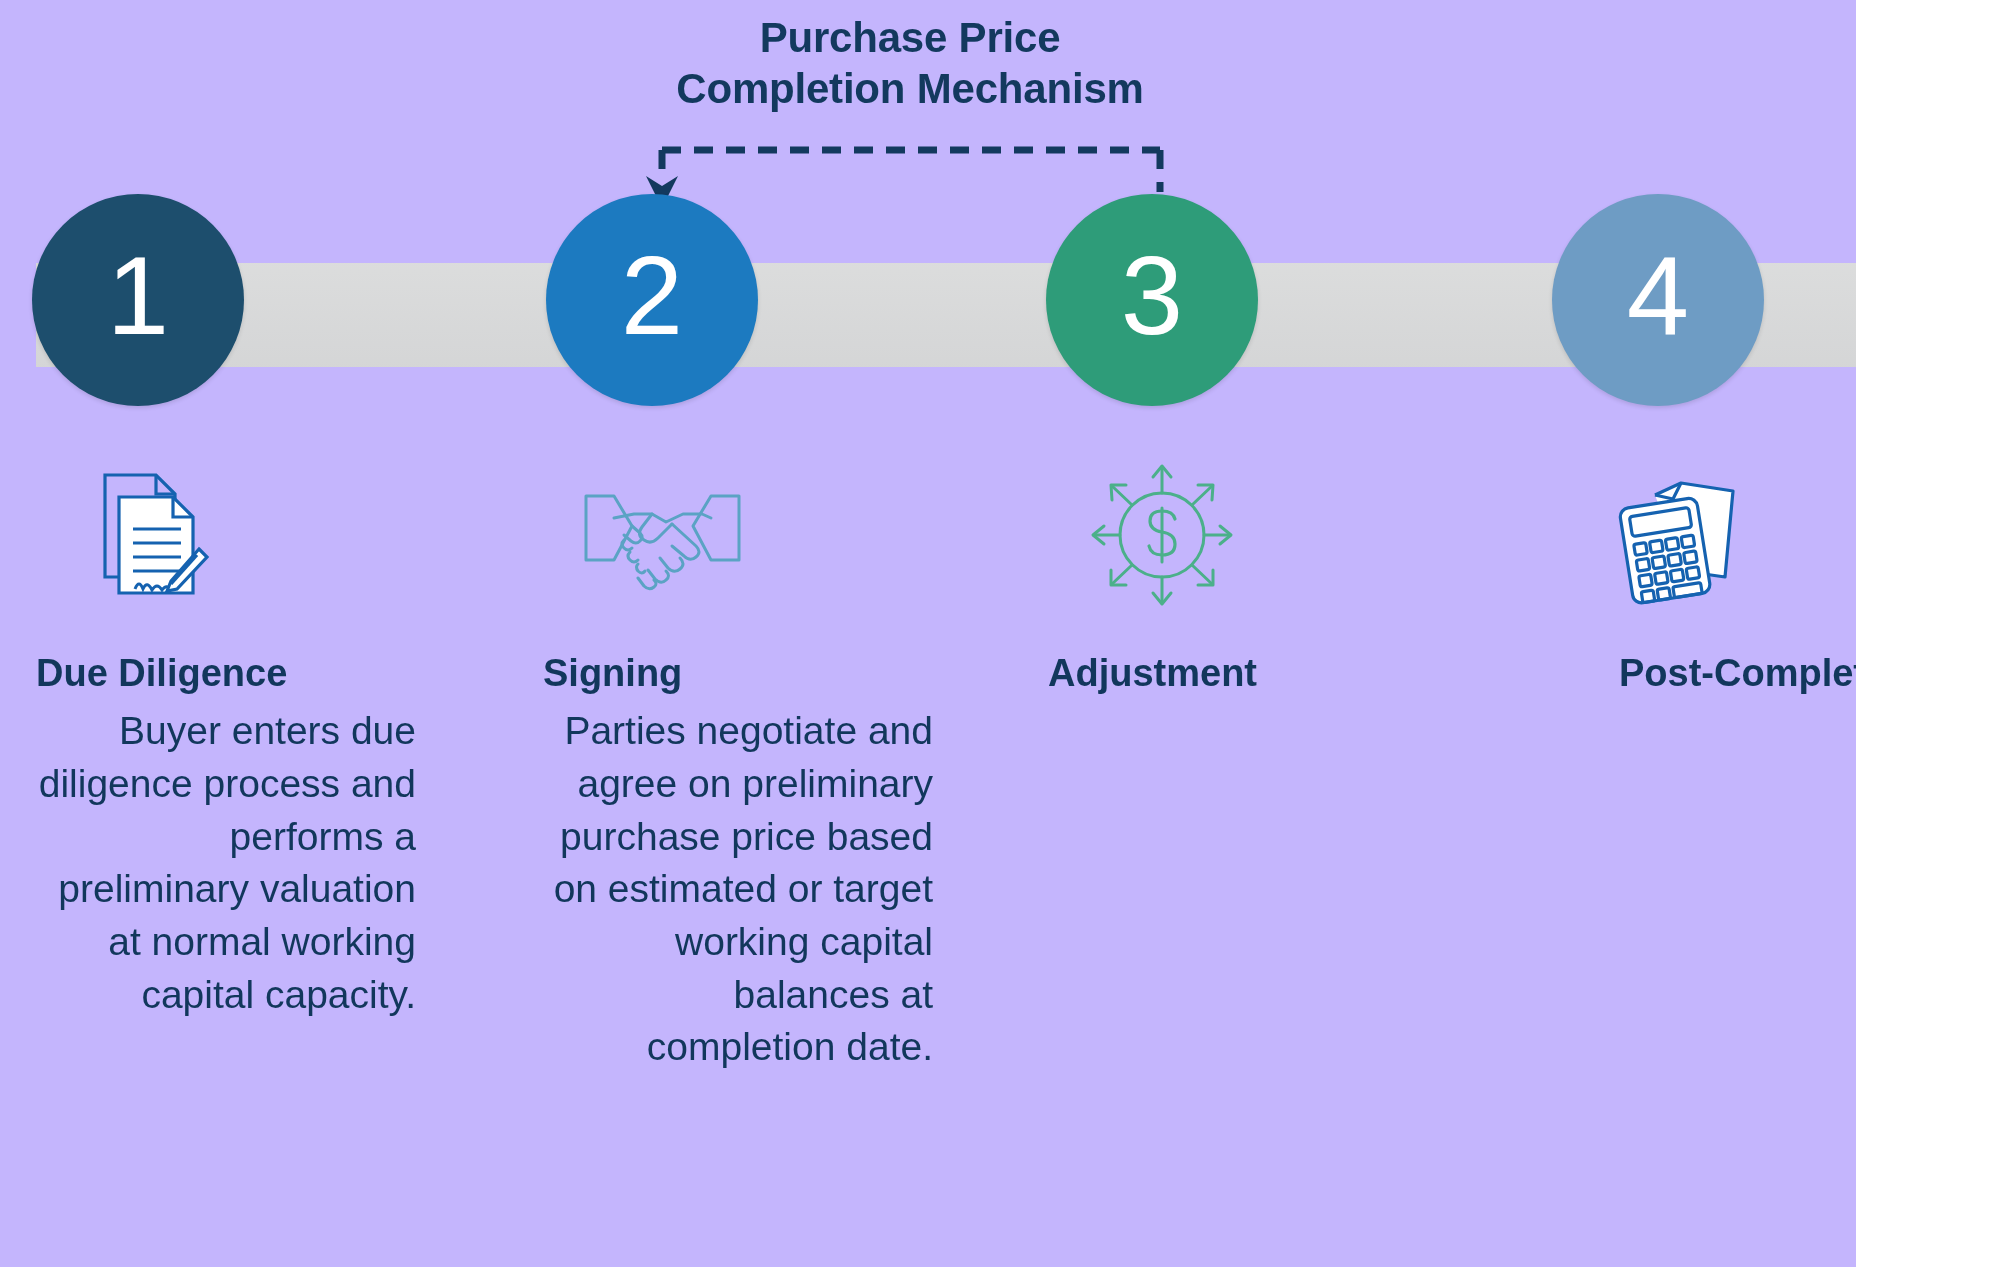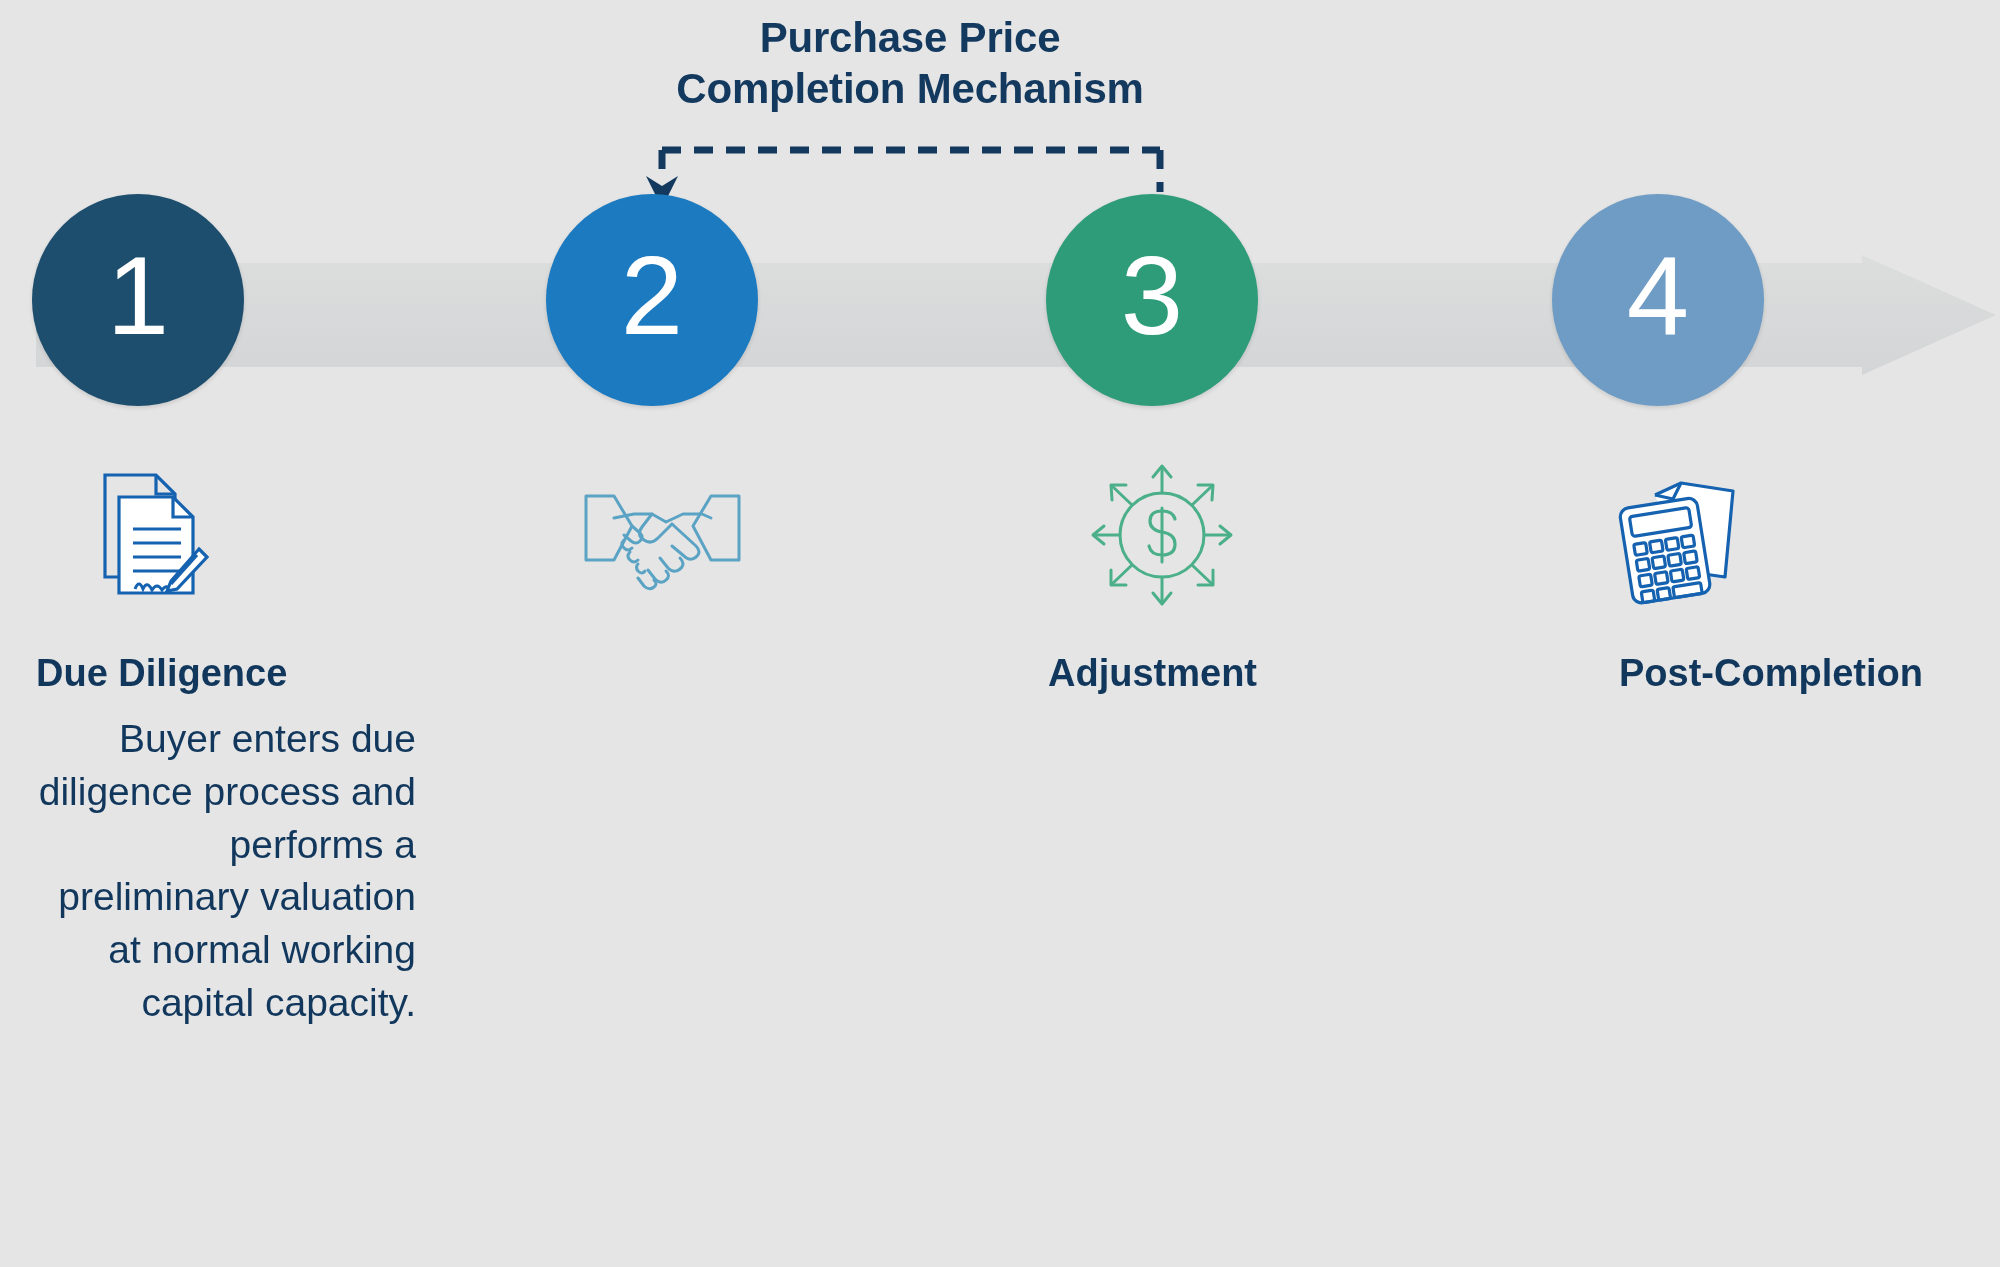--- a/index.html
+++ b/index.html
@@ -5,23 +5,23 @@
   html, body {
     margin: 0;
     padding: 0;
     background: #ffffff;
   }
   body {
     font-family: "Liberation Sans", sans-serif;
   }
   #stage {
     position: relative;
-    width: 2000px;
+    width: 1856px;
     height: 1267px;
-    background: #e5e5e5;
+    background: #c4b5fd;
     overflow: hidden;
   }
 
   
   .callout-title {
     position: absolute;
     left: 560px;
     top: 12px;
     width: 700px;
     text-align: center;
@@ -96,21 +96,21 @@
     position: absolute;
     top: 648px;
     font-size: 39px;
     line-height: 1.35;
     color: #12375c;
   }
   .col .heading {
     font-weight: bold;
     display: block;
     font-size: 38px;
-    margin-bottom: 14px;
+    margin-bottom: 6px;
   }
   .col .body { display: block; text-align: right; }
   #col-1 { left: 36px;   width: 380px; }
   #col-2 { left: 543px;  width: 390px; }
   #col-3 { left: 1048px; width: 415px; }
   #col-4 { left: 1619px; width: 420px; }
 </style>
 </head>
 <body>
 
@@ -250,20 +250,24 @@
           </g>
         </g>
       </g>
     </svg>
   </div>
 
   <div class="col" id="col-1">
     <span class="heading">Due Diligence</span>
     <span class="body">Buyer enters due diligence process and performs a preliminary valuation at normal working capital capacity.</span>
   </div>
+  <div class="col" id="col-2">
+    <span class="heading">Signing</span>
+    <span class="body">Parties negotiate and agree on preliminary purchase price based on estimated or target working capital balances at completion date.</span>
+  </div>
   <div class="col" id="col-3">
     <span class="heading">Adjustment</span>
   </div>
   <div class="col" id="col-4">
     <span class="heading">Post-Completion</span>
   </div>
 
 </div>
 
 </body></html>

